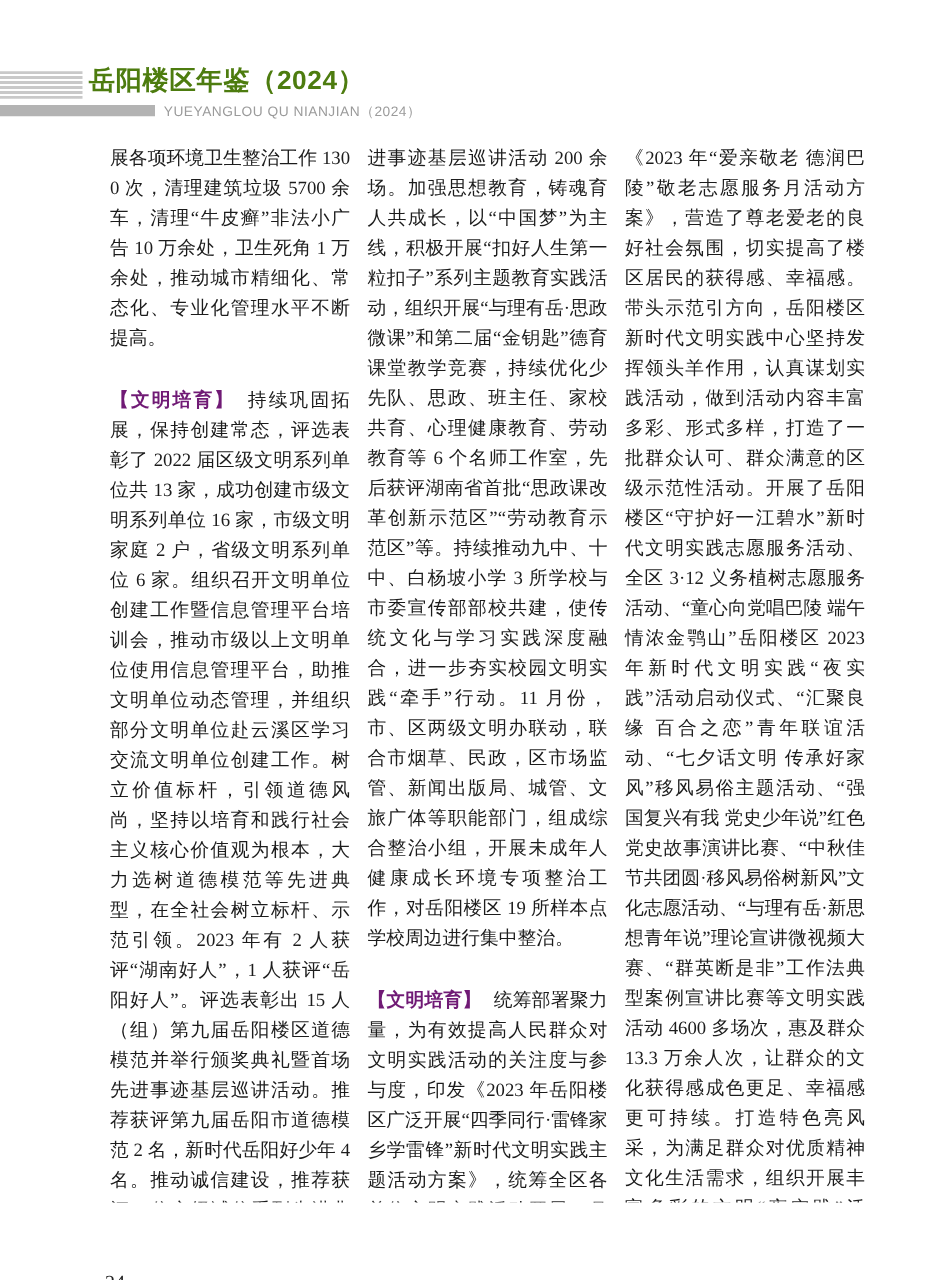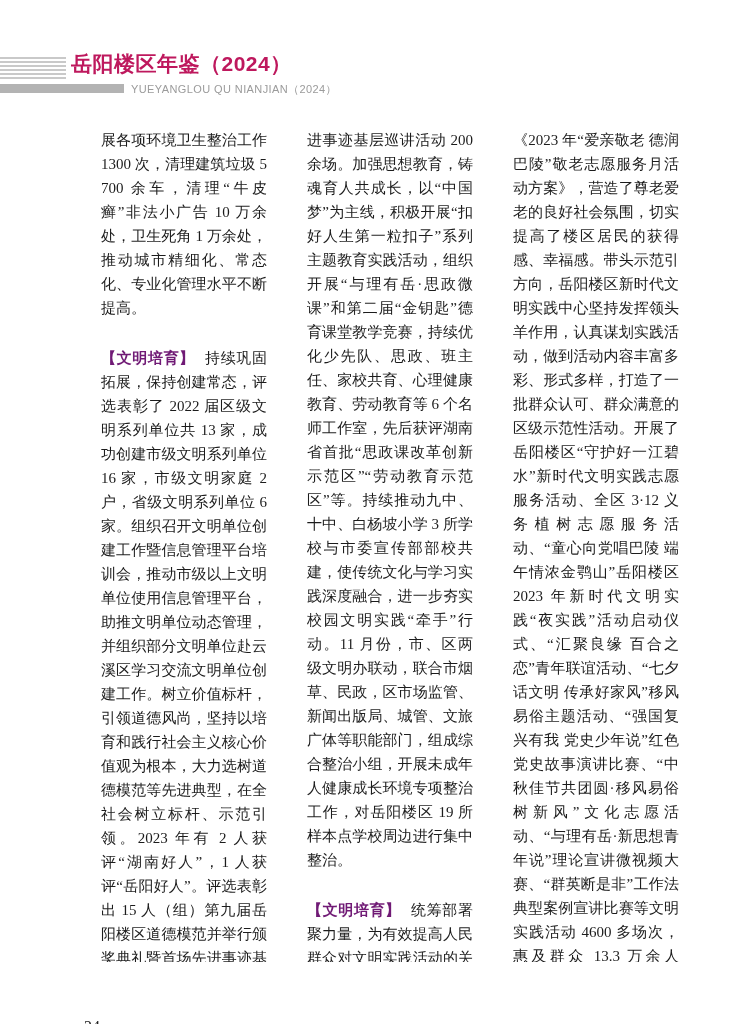--- a/index.html
+++ b/index.html
@@ -25,21 +25,21 @@
     background: repeating-linear-gradient(#c9c9c9 0 2px, #ffffff 2px 4px);
   }
   .hdr-title {
     position: absolute;
     left: 71px;
     top: 50px;
     font-family: "Liberation Sans", sans-serif;
     font-weight: bold;
     font-size: 21px;
     letter-spacing: 0.5px;
-    color: #be185d;
+    color: #4d7c0f;
     white-space: nowrap;
   }
   .hdr-bar {
     position: absolute;
     left: 0;
     top: 84px;
     width: 124px;
     height: 9px;
     background: #b3b3b3;
   }
@@ -62,21 +62,21 @@
     height: 850px;
     display: flex;
     column-gap: 8px;
   }
   .col {
     width: 198px;
     flex: 0 0 198px;
     overflow: hidden;
   }
   .col p.block {
-    margin: 16px;
+    margin: 3px;
     font-size: 15px;
     line-height: 24px;
     text-align: justify;
     text-justify: inter-ideograph;
     word-break: break-all;
     color: #1c1c1c;
   }
   .col p.block + p.block {
     margin-top: 26px;
   }

